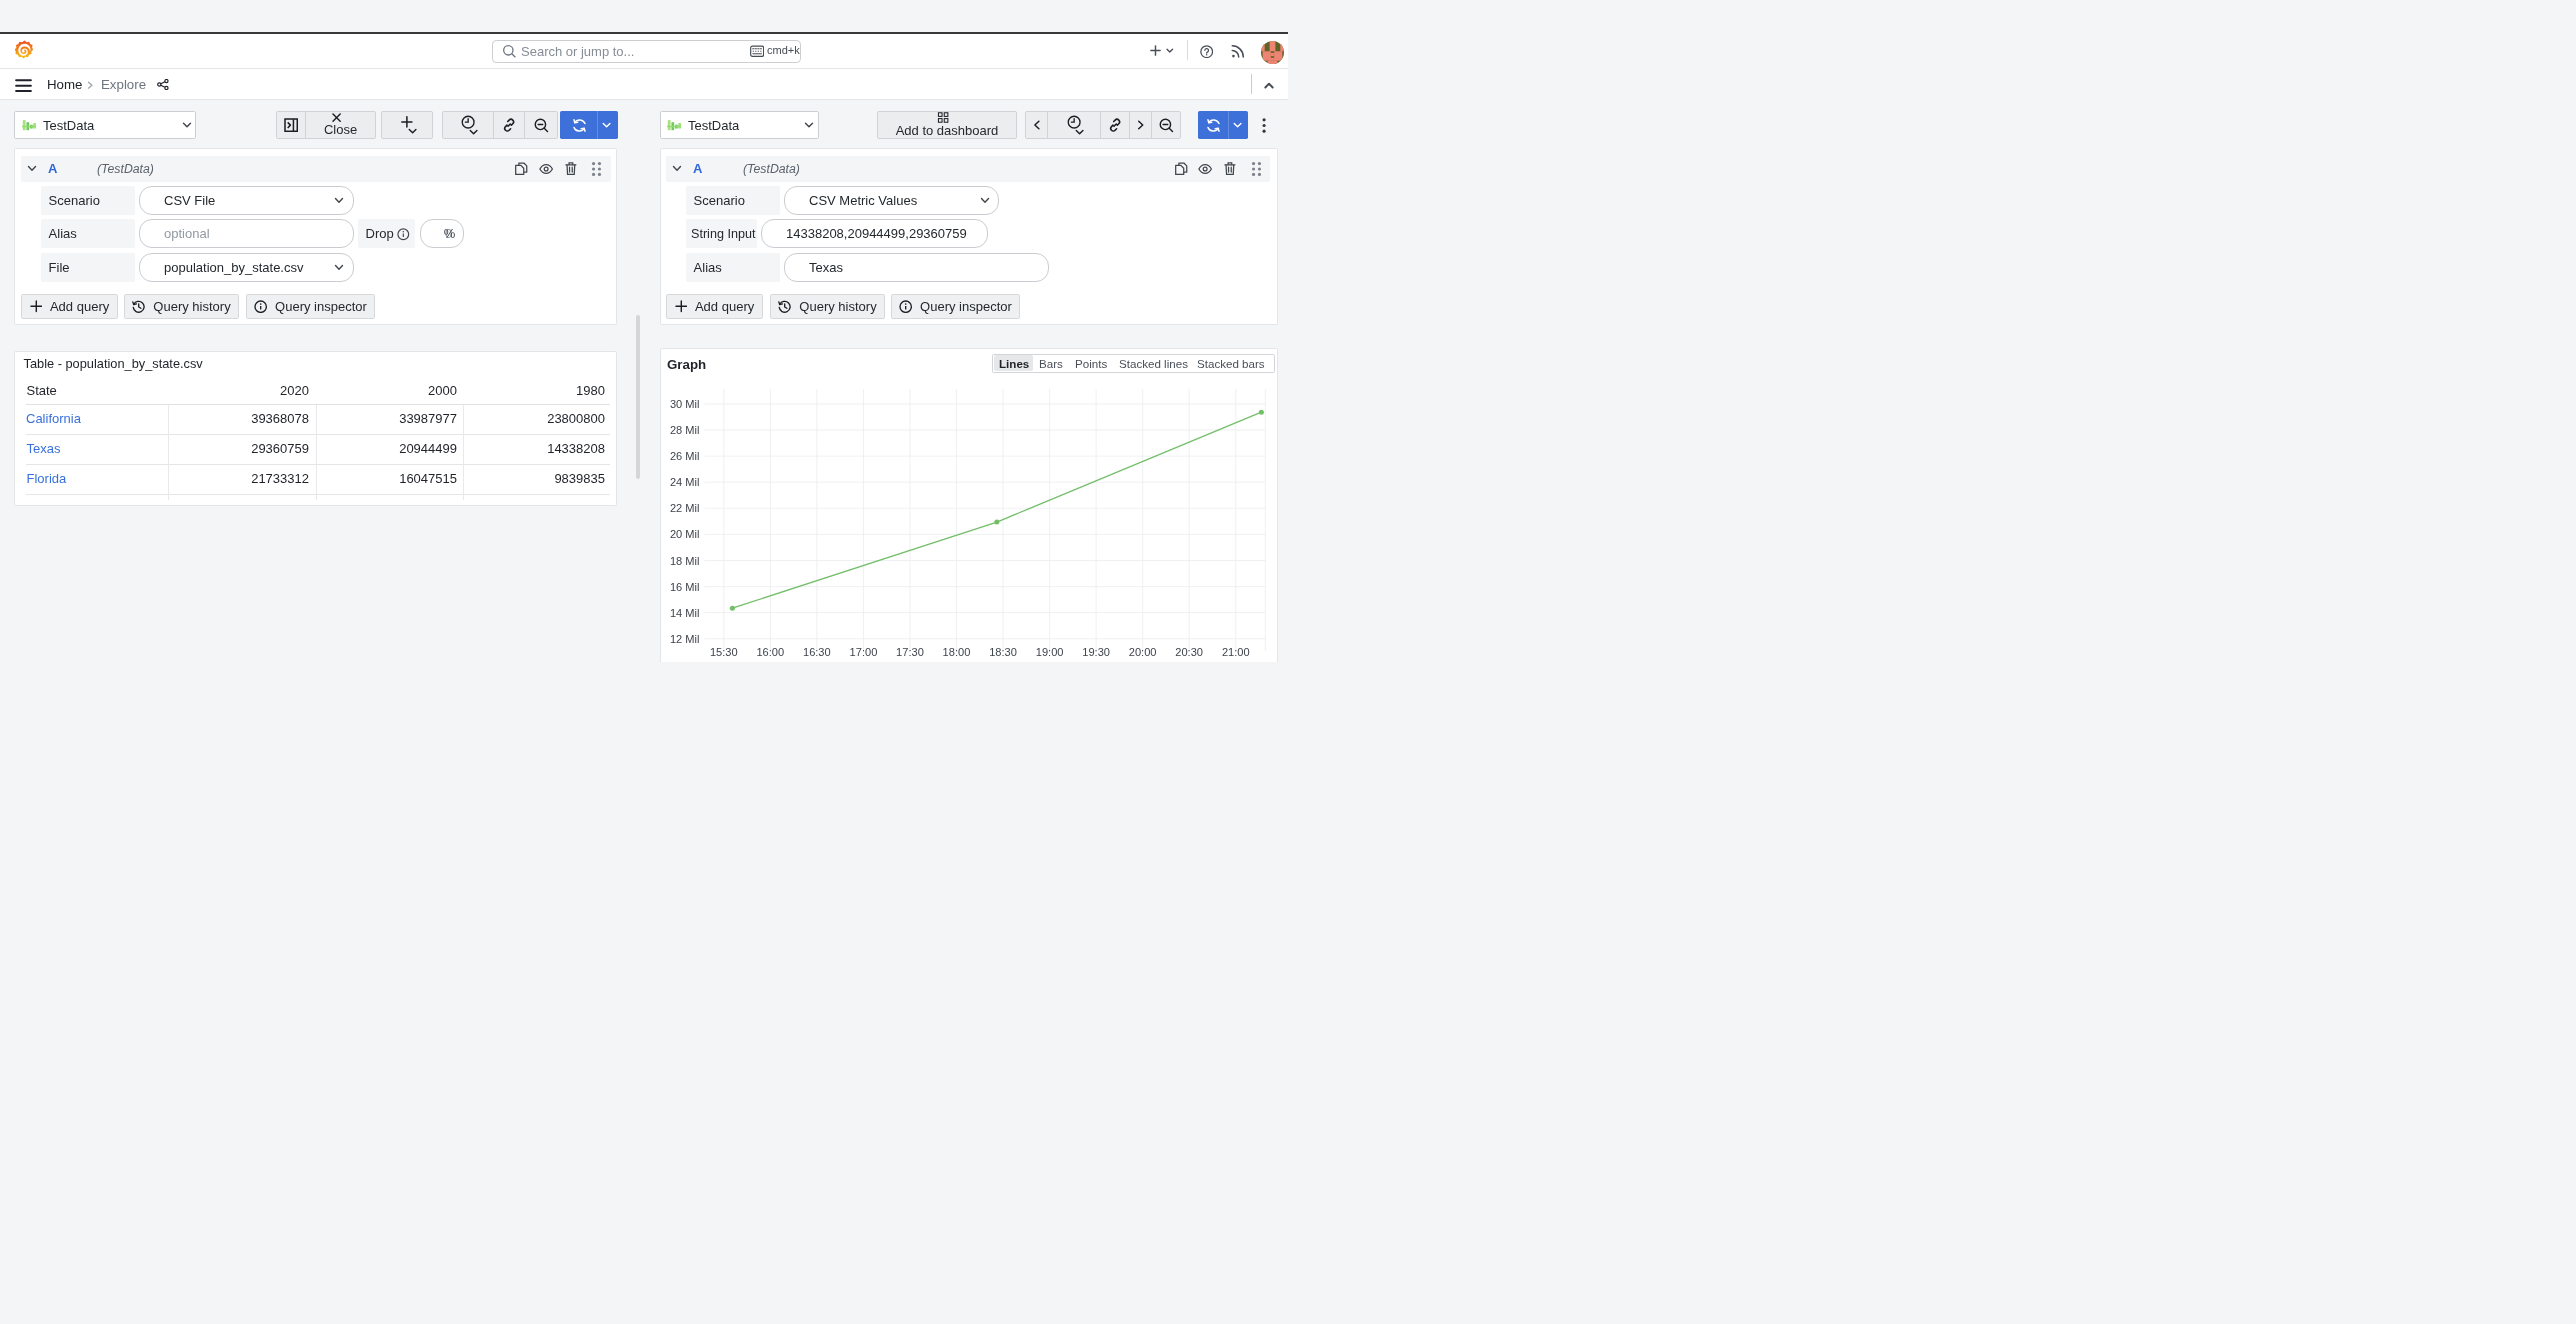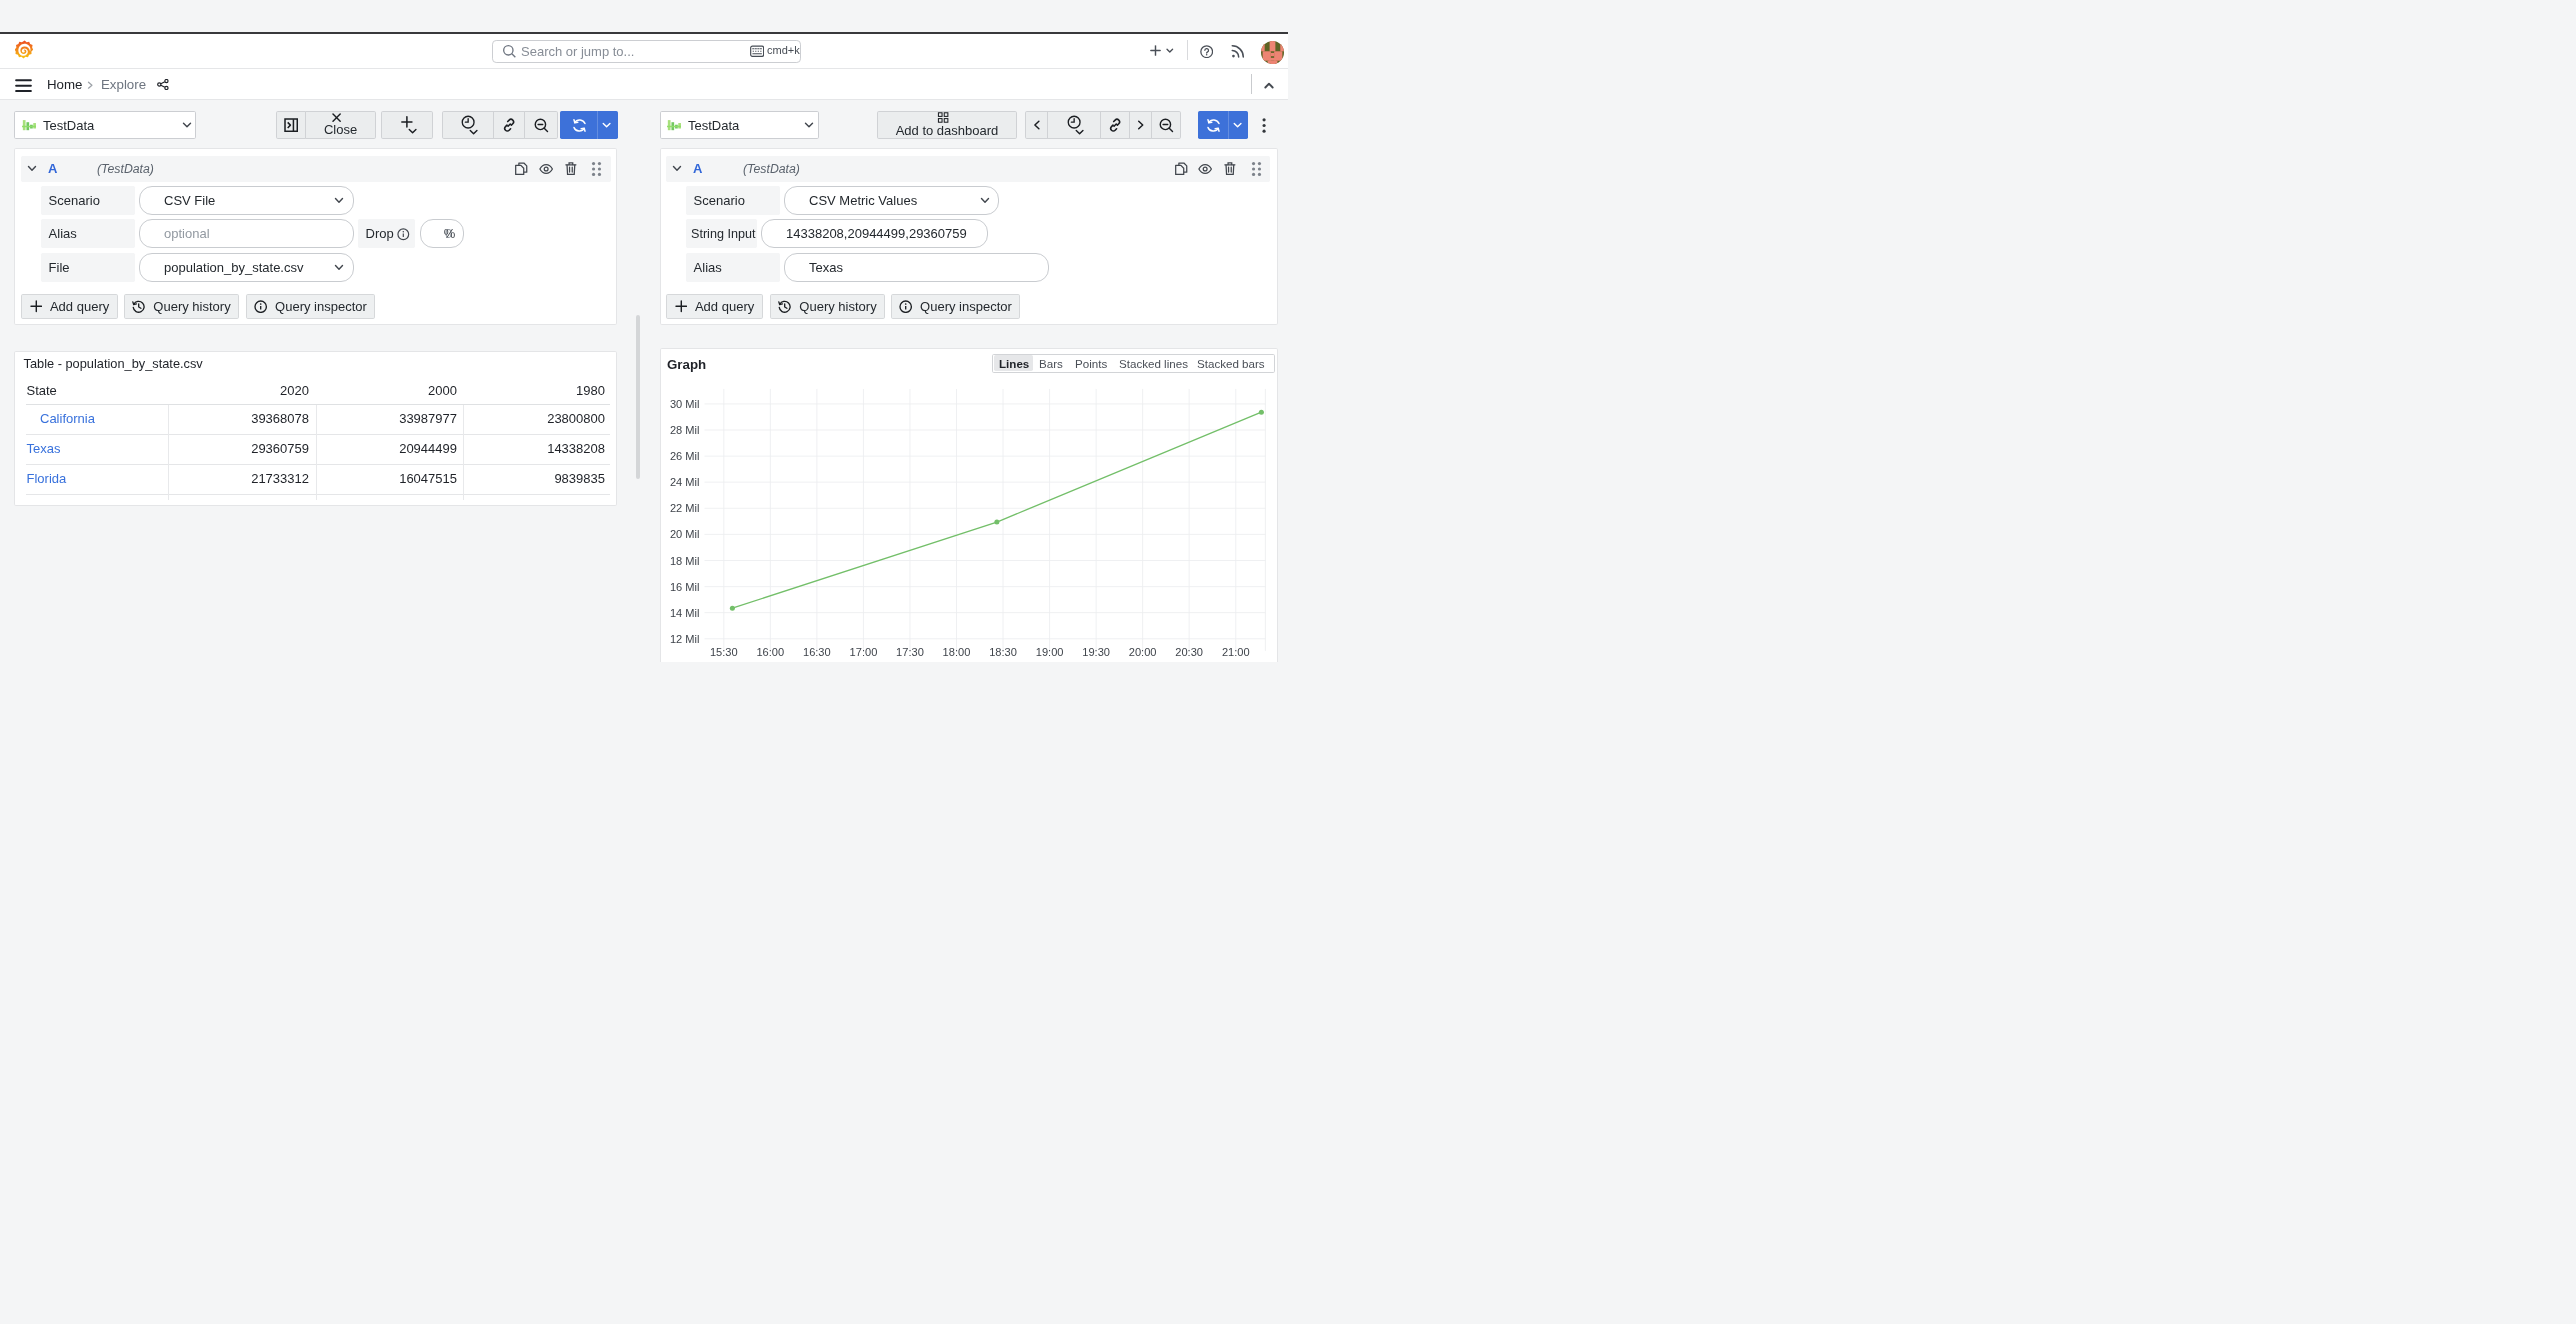--- a/index.html
+++ b/index.html
@@ -386,21 +386,21 @@
   <div class="abs" style="left:168px;top:351px;width:141px;text-align:right;font-size:13px;font-weight:500;color:#1f2228;">2020</div>
   <div class="abs" style="left:316px;top:351px;width:141px;text-align:right;font-size:13px;font-weight:500;color:#1f2228;">2000</div>
   <div class="abs" style="left:463px;top:351px;width:142px;text-align:right;font-size:13px;font-weight:500;color:#1f2228;">1980</div>
   <div class="abs" style="left:26px;top:372px;width:584px;height:0.8px;background:#dfe1e3;"></div>
   <div class="abs" style="left:26px;top:402px;width:584px;height:0.8px;background:#e5e6e8;"></div>
   <div class="abs" style="left:26px;top:432px;width:584px;height:0.8px;background:#e5e6e8;"></div>
   <div class="abs" style="left:26px;top:462px;width:584px;height:0.8px;background:#e5e6e8;"></div>
   <div class="abs" style="left:168px;top:373px;width:0.8px;height:95px;background:#e8e9eb;"></div>
   <div class="abs" style="left:316px;top:373px;width:0.8px;height:95px;background:#e8e9eb;"></div>
   <div class="abs" style="left:463px;top:373px;width:0.8px;height:95px;background:#e8e9eb;"></div>
-  <div class="abs" style="left:40px;top:379px;font-size:13px;font-weight:500;color:#3871dc;text-align:center;">California</div>
+  <div class="abs" style="left:26px;top:379px;font-size:13px;font-weight:500;color:#3871dc;text-align:center;">California</div>
   <div class="abs" style="left:168px;top:379px;width:141px;text-align:right;font-size:13px;color:#1f2228;">39368078</div>
   <div class="abs" style="left:316px;top:379px;width:141px;text-align:right;font-size:13px;color:#1f2228;">33987977</div>
   <div class="abs" style="left:463px;top:379px;width:142px;text-align:right;font-size:13px;color:#1f2228;">23800800</div>
   <div class="abs" style="left:26.5px;top:409px;font-size:13px;font-weight:500;color:#3871dc;">Texas</div>
   <div class="abs" style="left:168px;top:409px;width:141px;text-align:right;font-size:13px;color:#1f2228;">29360759</div>
   <div class="abs" style="left:316px;top:409px;width:141px;text-align:right;font-size:13px;color:#1f2228;">20944499</div>
   <div class="abs" style="left:463px;top:409px;width:142px;text-align:right;font-size:13px;color:#1f2228;">14338208</div>
   <div class="abs" style="left:26.5px;top:439px;font-size:13px;font-weight:500;color:#3871dc;">Florida</div>
   <div class="abs" style="left:168px;top:439px;width:141px;text-align:right;font-size:13px;color:#1f2228;padding-left:27px;">21733312</div>
   <div class="abs" style="left:316px;top:439px;width:141px;text-align:right;font-size:13px;color:#1f2228;">16047515</div>

